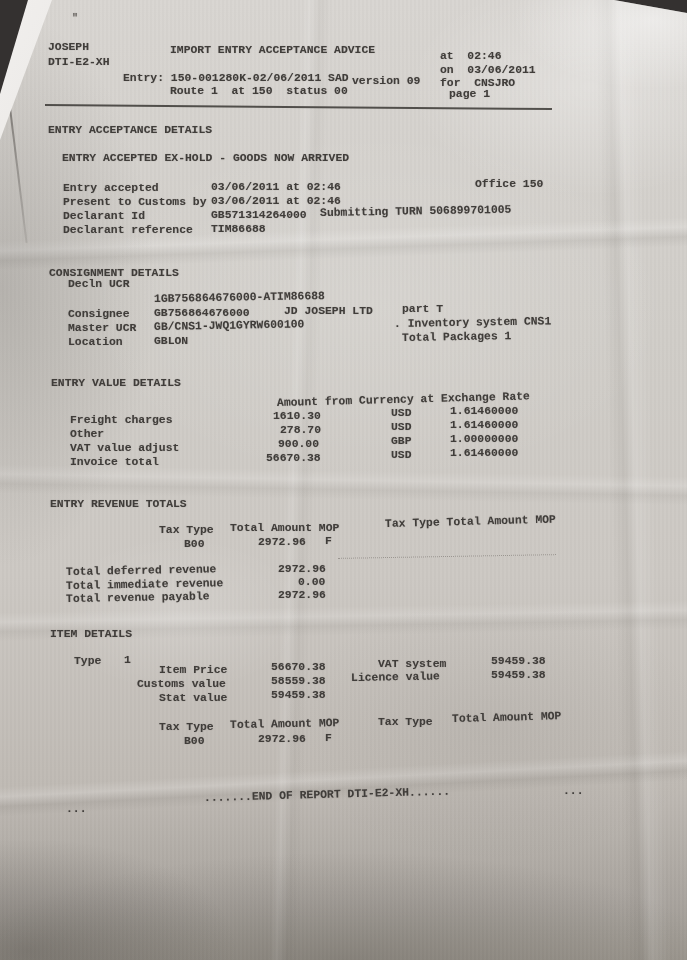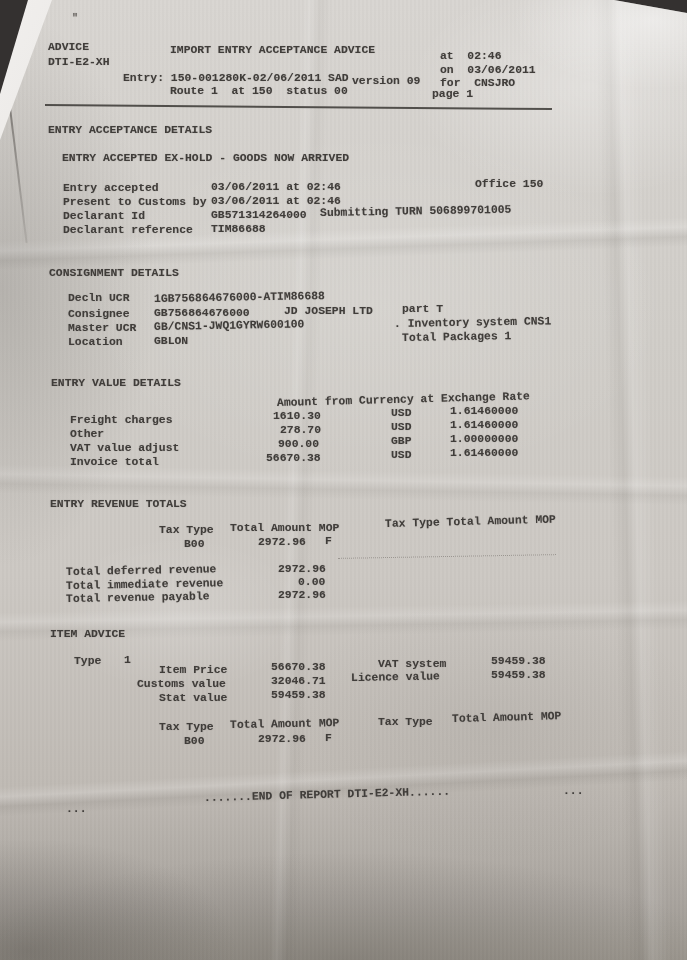--- a/index.html
+++ b/index.html
@@ -45,51 +45,51 @@
 <body>
 
 <div class="stage">
   <div class="curl"></div>
 
   <div class="paper">
 
     <span class="f mark" style="left:72px;top:12px">"</span>
 
     <div>
-      <span class="f" style="left:48px;top:41px">ADVICE</span>
+      <span class="f" style="left:48px;top:41px">JOSEPH</span>
       <span class="f" style="left:48px;top:56px">DTI-E2-XH</span>
       <span class="f" style="left:170px;top:44px">IMPORT ENTRY ACCEPTANCE ADVICE</span>
       <span class="f" style="left:440px;top:50px">at  02:46</span>
       <span class="f" style="left:440px;top:64px">on  03/06/2011</span>
       <span class="f" style="left:123px;top:72px">Entry: 150-001280K-02/06/2011 SAD</span>
       <span class="f" style="left:352px;top:75px">version 09</span>
       <span class="f" style="left:440px;top:77px">for  CNSJRO</span>
       <span class="f" style="left:170px;top:85px">Route 1  at 150  status 00</span>
-      <span class="f" style="left:432px;top:88px">page 1</span>
+      <span class="f" style="left:449px;top:88px">page 1</span>
       <div class="rule"></div>
     </div>
 
     <div>
       <span class="f" style="left:48px;top:124px">ENTRY ACCEPTANCE DETAILS</span>
       <span class="f" style="left:62px;top:152px">ENTRY ACCEPTED EX-HOLD - GOODS NOW ARRIVED</span>
       <span class="f" style="left:63px;top:182px">Entry accepted</span>
       <span class="f" style="left:211px;top:181px">03/06/2011 at 02:46</span>
       <span class="f" style="left:475px;top:178px">Office 150</span>
       <span class="f" style="left:63px;top:196px">Present to Customs by</span>
       <span class="f" style="left:211px;top:195px">03/06/2011 at 02:46</span>
       <span class="f" style="left:63px;top:210px">Declarant Id</span>
       <span class="f" style="left:211px;top:209px">GB571314264000</span>
       <span class="f r1" style="left:320px;top:207px">Submitting TURN 506899701005</span>
       <span class="f" style="left:63px;top:224px">Declarant reference</span>
       <span class="f" style="left:211px;top:223px">TIM86688</span>
     </div>
 
     <div>
       <span class="f" style="left:49px;top:267px">CONSIGNMENT DETAILS</span>
-      <span class="f" style="left:68px;top:292px">Decln UCR</span>
+      <span class="f" style="left:68px;top:278px">Decln UCR</span>
       <span class="f r1" style="left:154px;top:293px">1GB756864676000-ATIM86688</span>
       <span class="f" style="left:402px;top:303px">part T</span>
       <span class="f" style="left:68px;top:308px">Consignee</span>
       <span class="f" style="left:154px;top:307px">GB756864676000</span>
       <span class="f" style="left:284px;top:305px">JD JOSEPH LTD</span>
       <span class="f" style="left:68px;top:322px">Master UCR</span>
       <span class="f r1" style="left:154px;top:321px">GB/CNS1-JWQ1GYRW600100</span>
       <span class="f r1" style="left:394px;top:318px">. Inventory system CNS1</span>
       <span class="f" style="left:68px;top:336px">Location</span>
       <span class="f" style="left:154px;top:335px">GBLON</span>
@@ -133,31 +133,31 @@
 
       <span class="f r1" style="left:66px;top:566px">Total deferred revenue</span>
       <span class="f" style="left:278px;top:563px">2972.96</span>
       <span class="f r1" style="left:66px;top:580px">Total immediate revenue</span>
       <span class="f" style="left:298px;top:576px">0.00</span>
       <span class="f r1" style="left:66px;top:593px">Total revenue payable</span>
       <span class="f" style="left:278px;top:589px">2972.96</span>
     </div>
 
     <div>
-      <span class="f" style="left:50px;top:628px">ITEM ADVICE</span>
+      <span class="f" style="left:50px;top:628px">ITEM DETAILS</span>
       <span class="f" style="left:74px;top:655px">Type</span>
       <span class="f" style="left:124px;top:654px">1</span>
 
       <span class="f" style="left:159px;top:664px">Item Price</span>
       <span class="f" style="left:271px;top:661px">56670.38</span>
       <span class="f" style="left:378px;top:658px">VAT system</span>
       <span class="f" style="left:491px;top:655px">59459.38</span>
 
       <span class="f" style="left:137px;top:678px">Customs value</span>
-      <span class="f" style="left:271px;top:675px">32046.71</span>
+      <span class="f" style="left:271px;top:675px">58559.38</span>
       <span class="f r1" style="left:351px;top:672px">Licence value</span>
       <span class="f" style="left:491px;top:669px">59459.38</span>
 
       <span class="f" style="left:159px;top:692px">Stat value</span>
       <span class="f" style="left:271px;top:689px">59459.38</span>
 
       <span class="f" style="left:159px;top:721px">Tax Type</span>
       <span class="f r1" style="left:230px;top:719px">Total Amount MOP</span>
       <span class="f" style="left:378px;top:716px">Tax Type</span>
       <span class="f r15" style="left:452px;top:713px">Total Amount MOP</span>

